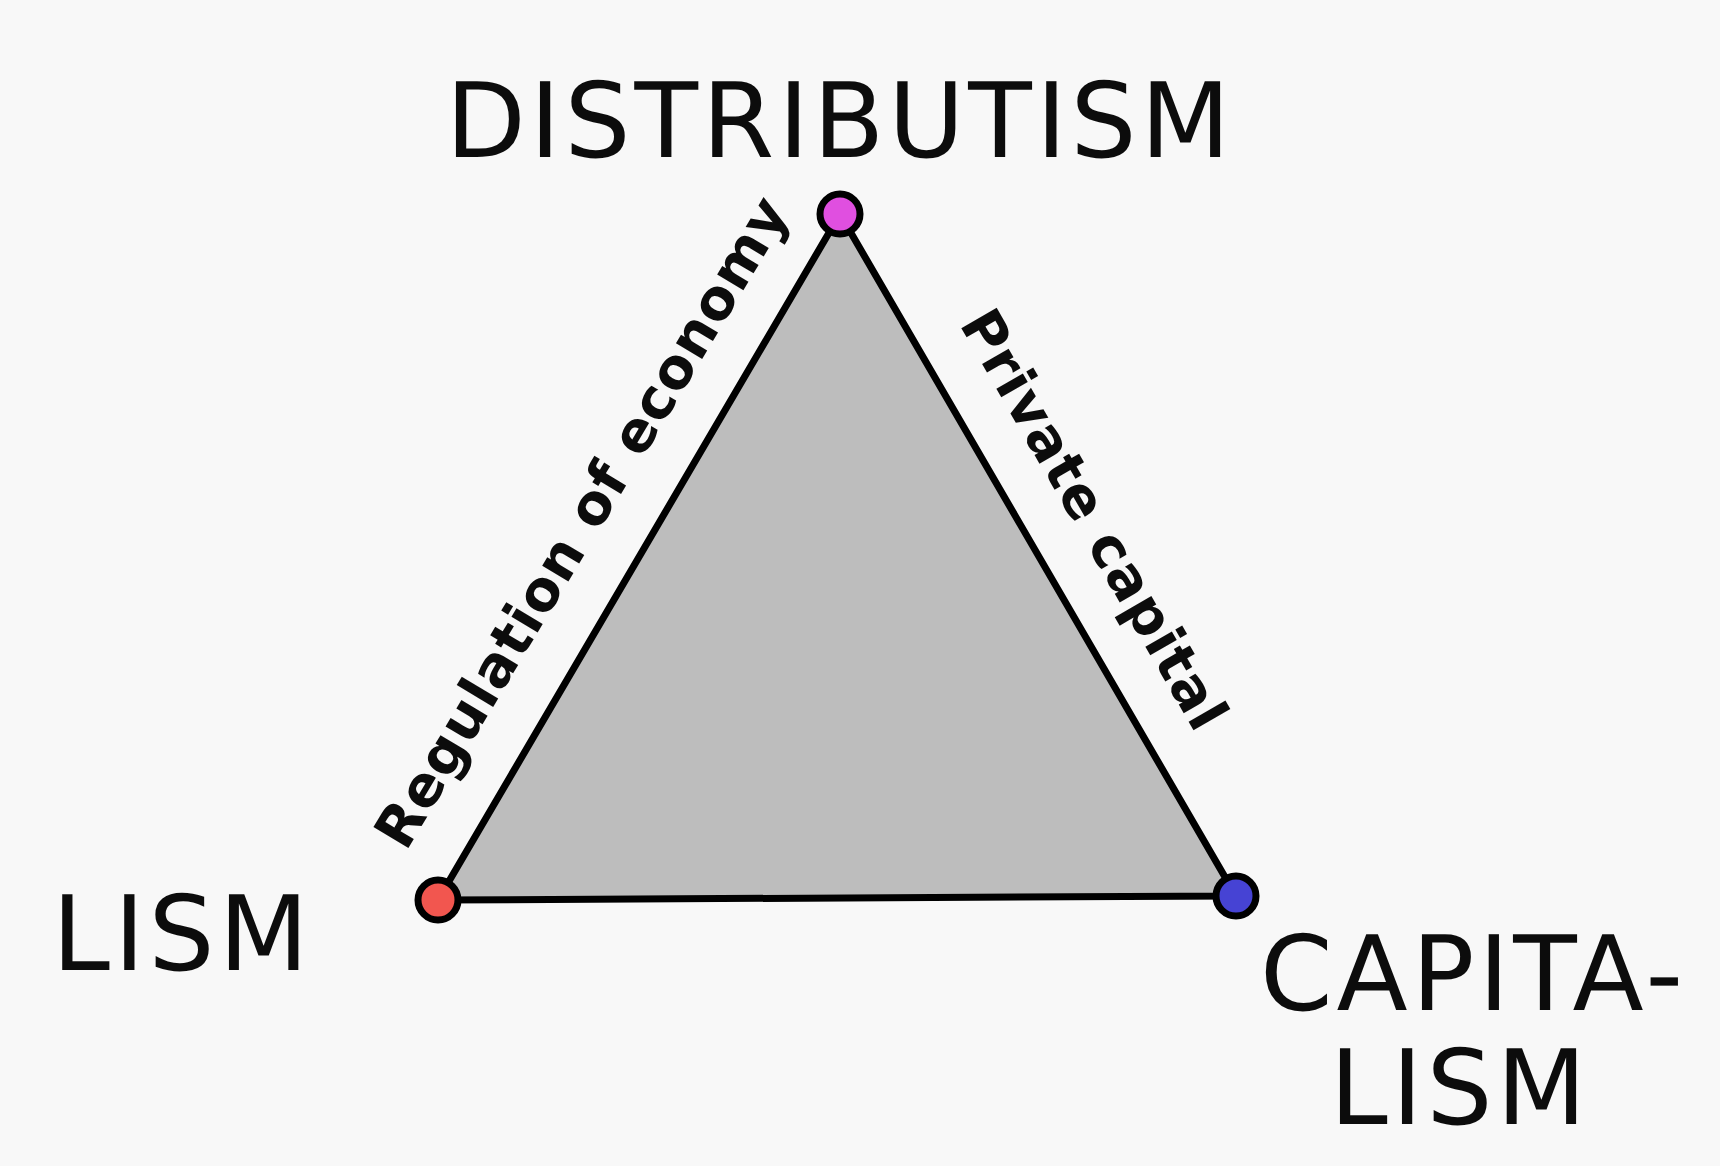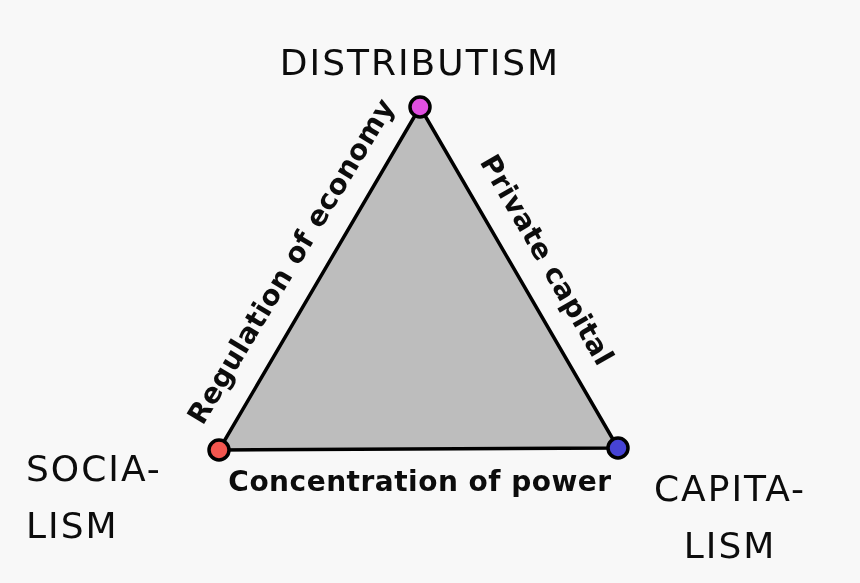--- a/index.html
+++ b/index.html
@@ -18,21 +18,21 @@
   }
   .diagram-svg {
     position: absolute;
     left: 0;
     top: 0;
     width: 860px;
     height: 583px;
   }
   .vertex-label {
     position: absolute;
-    font-size: 36px;
+    font-size: 52px;
     font-weight: 500;
     letter-spacing: 2px;
     line-height: 57px;
     white-space: nowrap;
   }
   .vertex-label-top {
     left: 420px;
     top: 62px;
     transform: translate(-50%, -50%);
   }
@@ -81,28 +81,26 @@
   <svg class="diagram-svg" viewBox="0 0 860 583">
     <polygon points="420,107 219,450 618,448" stroke="#000000" stroke-width="3.5" stroke-linejoin="round" fill="#bdbdbd"></polygon>
     <circle cx="420" cy="107" r="10" stroke="#000000" stroke-width="3.5" fill="#e04fe0"></circle>
     <circle cx="219" cy="450" r="10" stroke="#000000" stroke-width="3.5" fill="#f2564f"></circle>
     <circle cx="618" cy="448" r="10" stroke="#000000" stroke-width="3.5" fill="#4643d4"></circle>
   </svg>
 
   <div class="vertex-label vertex-label-top">DISTRIBUTISM</div>
 
   <div class="vertex-label vertex-label-bl">
-    <span class="line">SOCIA-</span>
     <span class="line">LISM</span>
   </div>
 
   <div class="vertex-label vertex-label-br">
     <span class="line">CAPITA-</span>
     <span class="line">LISM</span>
   </div>
 
   <div class="edge-label edge-label-left">Regulation of economy</div>
 
   <div class="edge-label edge-label-right">Private capital</div>
 
-  <div class="edge-label edge-label-bottom">Concentration of power</div>
 
 </div>
 
 </body></html>

